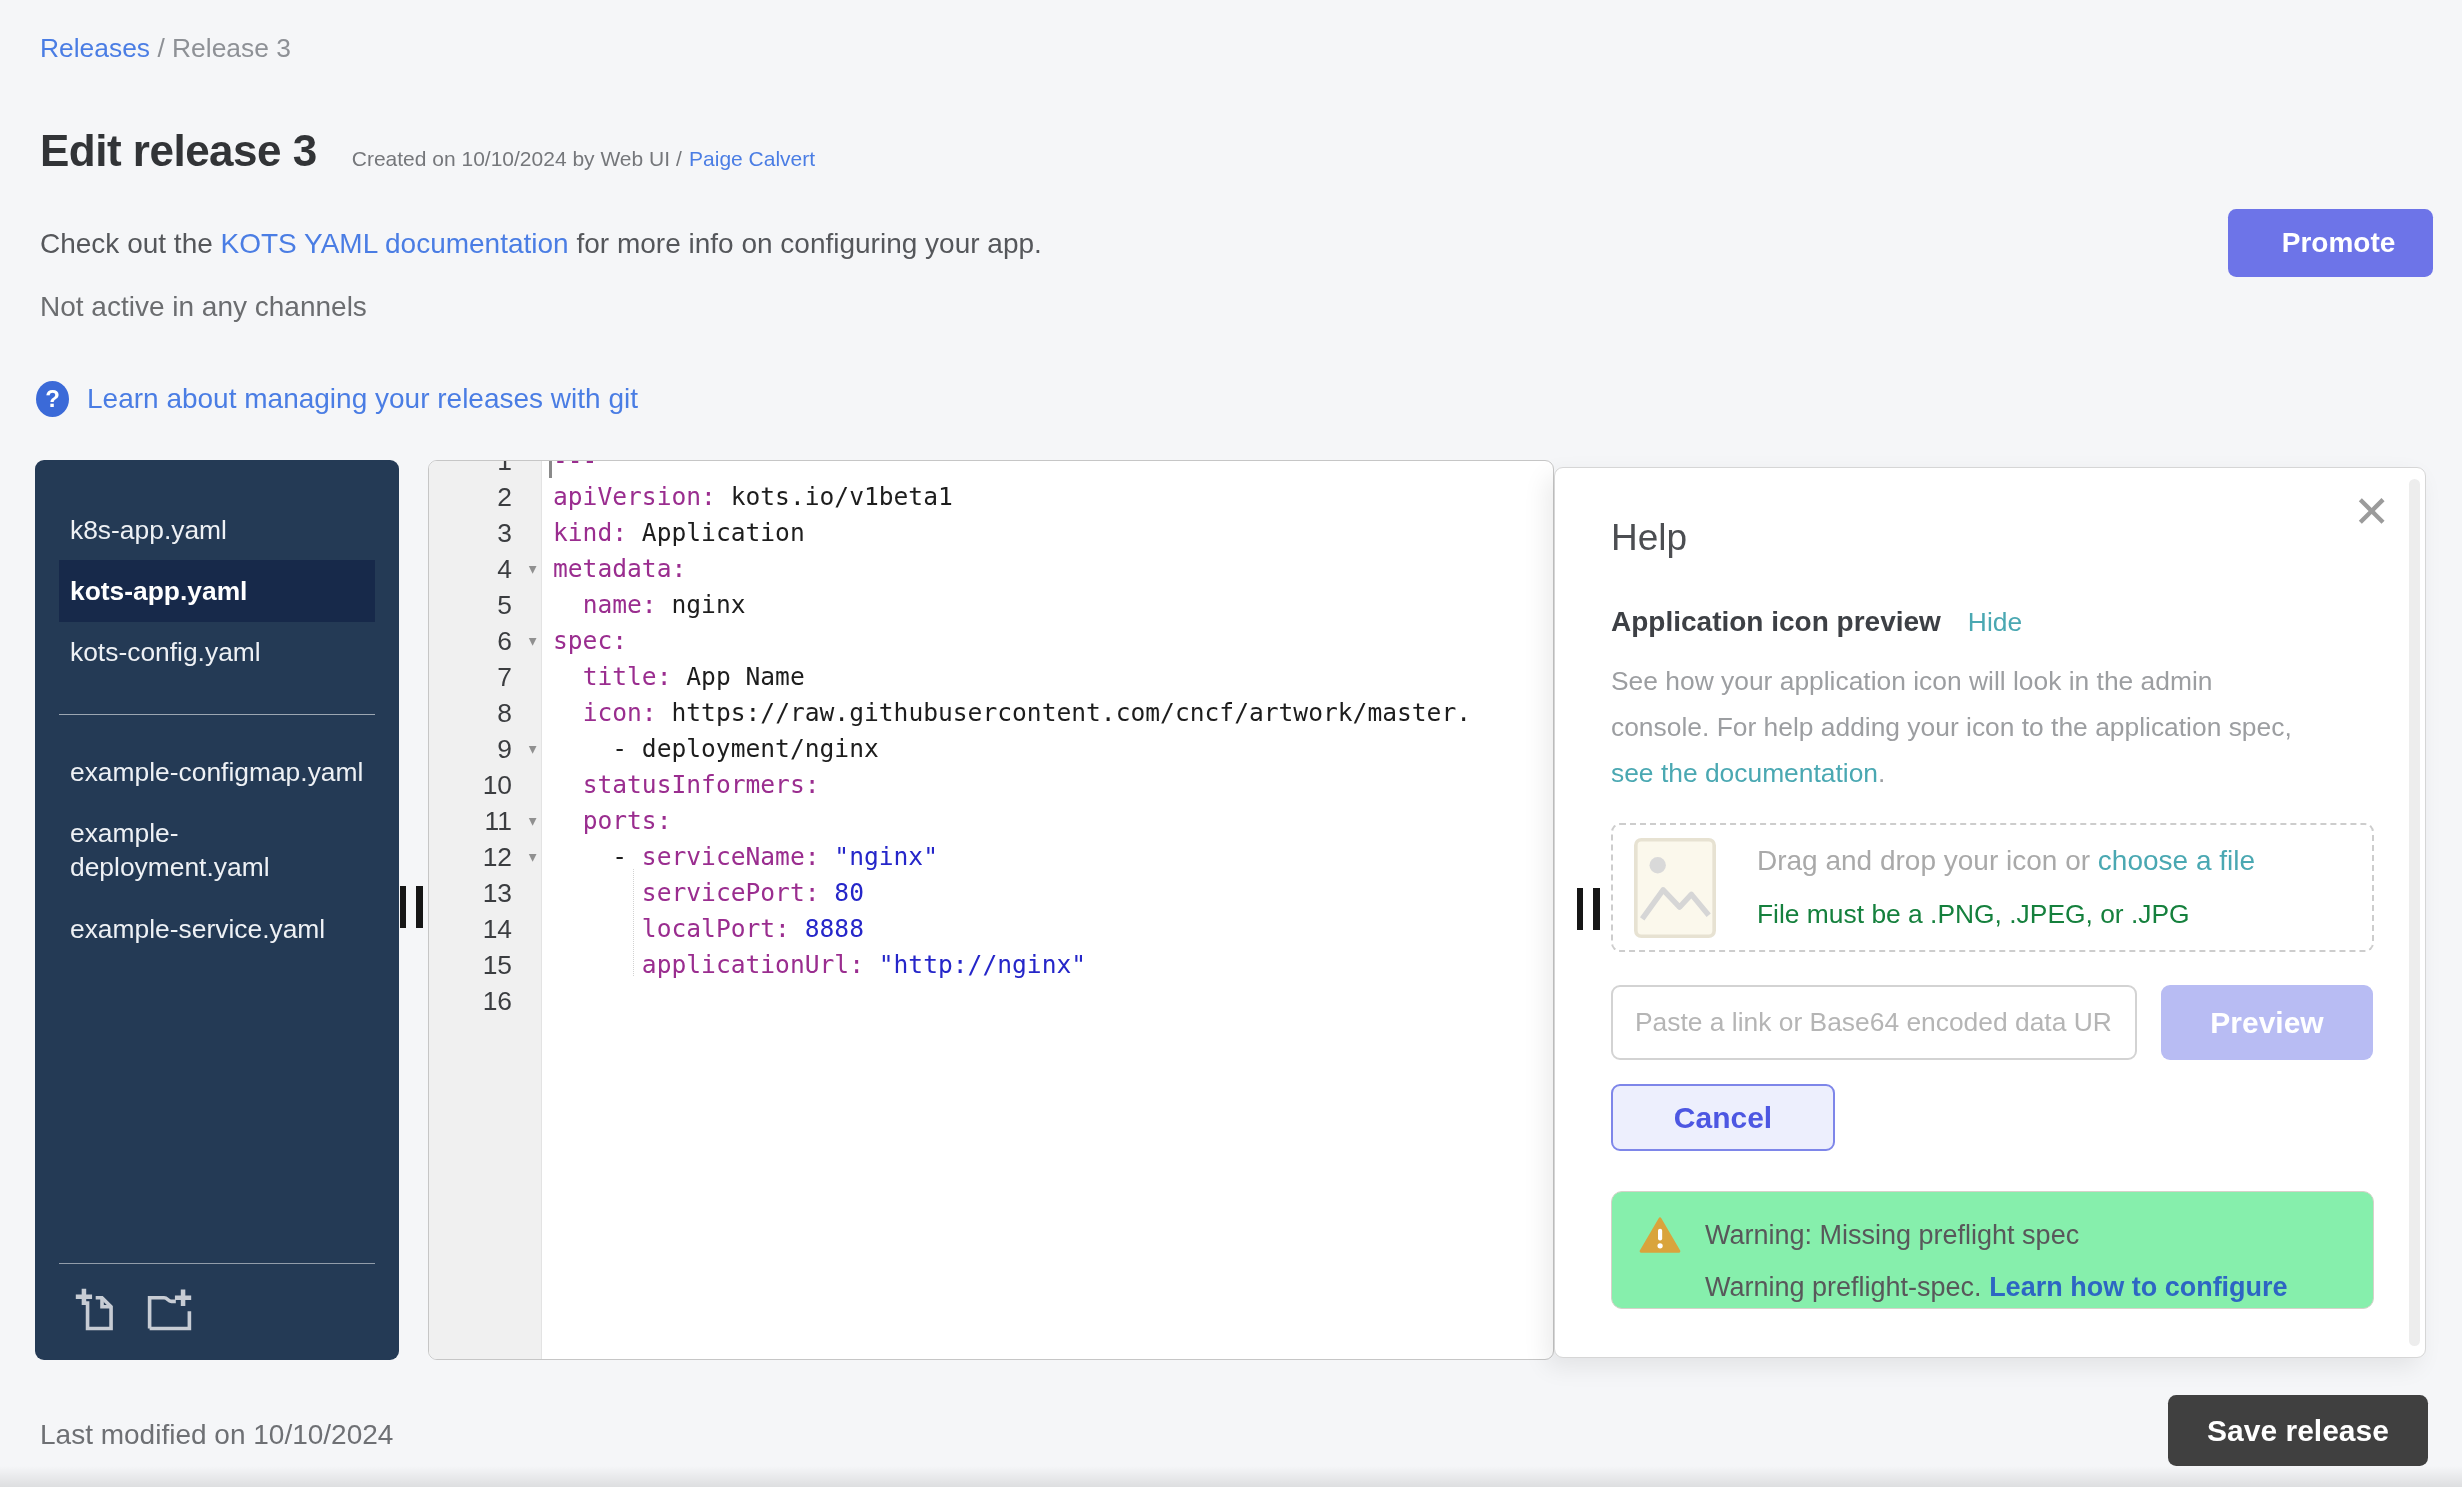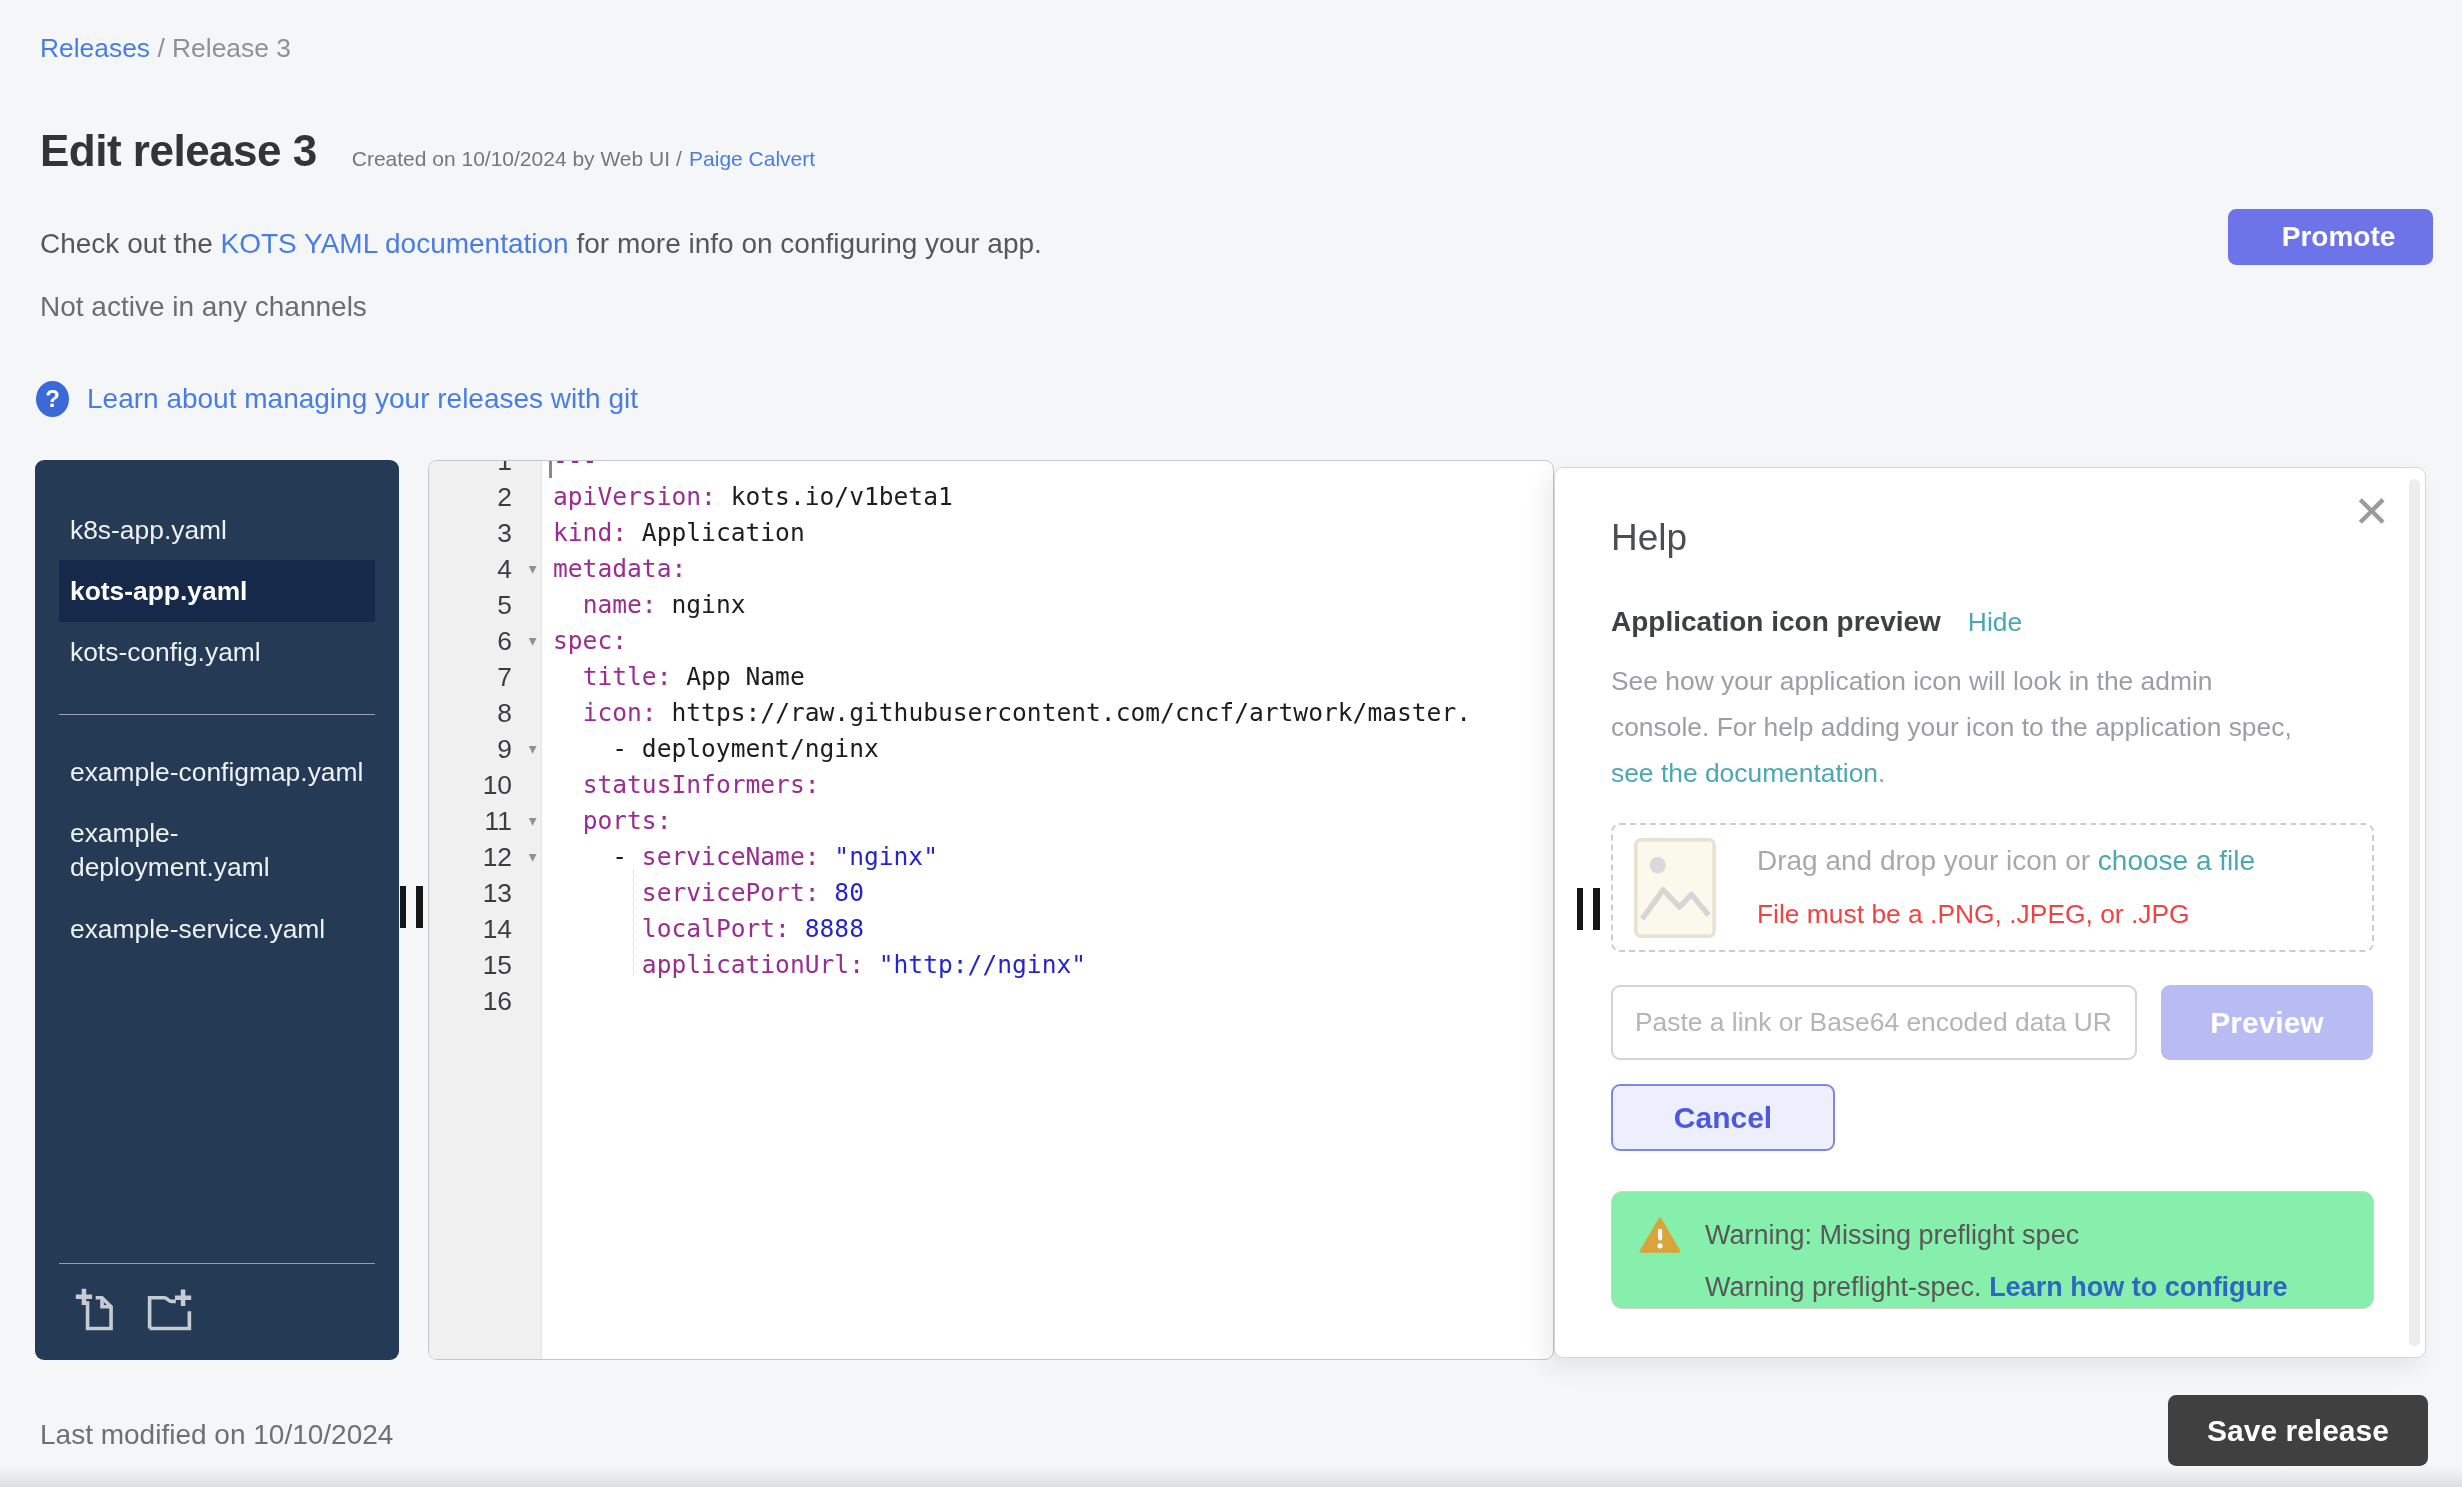--- a/index.html
+++ b/index.html
@@ -15,21 +15,21 @@
   .page-title { font-size:44px; font-weight:bold; color:#323437; letter-spacing:-0.5px; }
   .created { font-size:21px; color:#75777b; margin-left:35px; }
   .created .by-link { color:#4a7de4; text-decoration:none; cursor:pointer; margin-left:7.3px; }
   .doc-line { position:absolute; left:40px; top:228px; font-size:28px; color:#55575b; }
   .doc-line .doc-link { color:#4a7de4; text-decoration:none; cursor:pointer; }
   .channel-status { position:absolute; left:40px; top:291px; font-size:28px; color:#6b6d70; }
   .git-row { position:absolute; left:36px; top:381px; display:flex; align-items:center; }
   .q-icon { width:33px; height:36px; border-radius:50%; background:#3b6ad8; color:#fff;
             font-size:24px; font-weight:bold; display:flex; align-items:center; justify-content:center; cursor:pointer; }
   .git-link { margin-left:18px; font-size:28px; color:#4a7de4; text-decoration:none; cursor:pointer; }
-  .promote-btn { position:absolute; right:29px; top:209px; width:205px; height:56px; background:#6d74e8;
+  .promote-btn { position:absolute; right:29px; top:209px; width:205px; height:68px; background:#6d74e8;
                  border:none; border-radius:8.2px; color:#fff; font-size:28px; font-weight:bold;
                  font-family:"Liberation Sans",sans-serif; cursor:pointer;padding-left:16px; }
 
   
   .content { position:absolute; left:35px; top:460px; width:2393px; height:900px; }
 
   
   .sidebar { position:absolute; left:0; top:0; width:364px; height:900px; background:#243a55;
              border-radius:9px; padding-top:39px; color:#eef1f5; font-size:26.4px; }
   .file-item { margin:0 24px; padding:13.7px 7.3px 13.7px 11px; line-height:34px; cursor:pointer; overflow-wrap:break-word; }
@@ -71,21 +71,21 @@
   .help-title { margin-top:49px; font-size:37px; color:#4c4e52; font-weight:500; }
   .section-row { margin-top:47px; display:flex; align-items:baseline; gap:27px; }
   .section-title { font-size:28px; font-weight:bold; color:#3d4045; }
   .teal { color:#4aa8b2; text-decoration:none; cursor:pointer; }
   .hide-link { font-size:26.4px; }
   .desc { margin-top:20px; font-size:26.4px; color:#9c9ea1; line-height:46px; }
   .dropzone { margin-top:27px; height:129px; border:2.7px dashed #cdcdcd; border-radius:9px;
               display:flex; align-items:center; padding-left:20px; cursor:pointer; }
   .dz-text { margin-left:40px; }
   .dz-line1 { font-size:28px; color:#a9a9a9; }
-  .dz-line2 { font-size:26.4px; color:#ef4444; margin-top:22px; }
+  .dz-line2 { font-size:26.4px; color:#15803d; margin-top:22px; }
   .paste-row { margin-top:33px; display:flex; align-items:center; }
   .paste-input { width:526px; height:75px; border:2.7px solid #d3d3d3; border-radius:9px; font-size:26.4px;
                  padding:0 22px; color:#444; font-family:"Liberation Sans",sans-serif; outline:none; }
   .paste-input::placeholder { color:#b5b5b5; }
   .preview-btn { margin-left:24px; width:212px; height:75px; background:#b8bcf3; border:none; border-radius:9px;
                  color:#fff; font-size:30px; font-weight:bold; font-family:"Liberation Sans",sans-serif; cursor:default; }
   .cancel-btn { margin-top:24px; width:224px; height:67px; background:#edeffd; border:2.7px solid #7e86e9;
                 border-radius:9px; color:#4d57e2; font-size:30px; font-weight:bold;
                 font-family:"Liberation Sans",sans-serif; cursor:pointer; }
   .warning { margin-top:40px; height:118px; overflow:hidden; background:#86efac; border:1.8px solid #d5d2c9;

